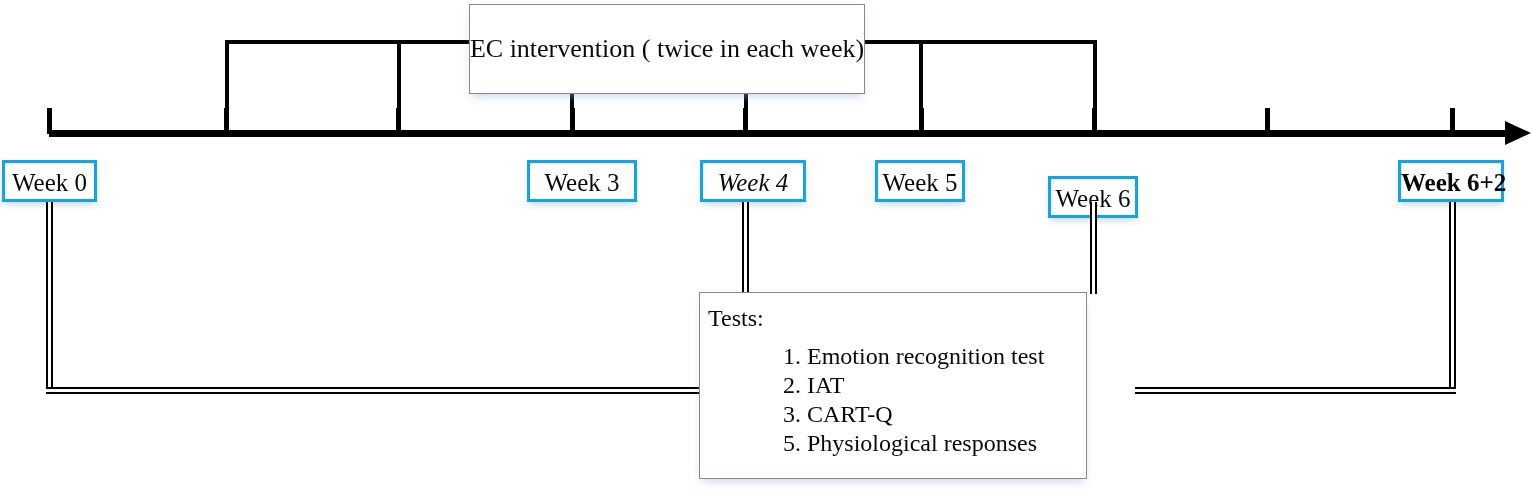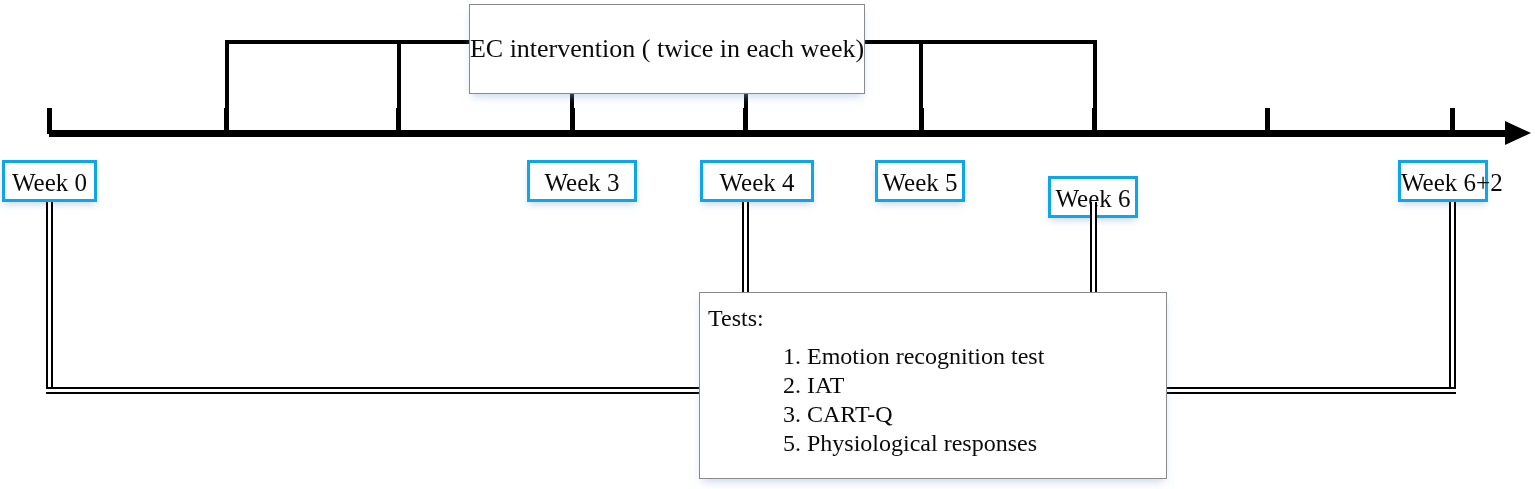--- a/index.html
+++ b/index.html
@@ -50,21 +50,21 @@
     color:#0a0a0a;
     box-shadow:0 5px 9px -3px rgba(150,175,215,0.55);
   }
   #ec-box{
     left:469px;top:4px;width:396px;height:90px;
     font-size:26px;
     display:flex;align-items:center;justify-content:center;
     white-space:nowrap;
   }
   #tests-box{
-    left:699px;top:292px;width:468px;height:187px;
+    left:699px;top:292px;width:388px;height:187px;
     font-size:24px;
     padding:10px 0 0 8px;
   }
   #tests-box .ttitle{margin:0 0 2px 0;line-height:30px;}
   #tests-box ol{
     margin:9px;padding:0 0 0 66px;list-style:none;
   }
   #tests-box ol li{line-height:29px;white-space:nowrap;}
 
   
@@ -105,30 +105,30 @@
   <div class="tick" style="left:1092px;top:108px;height:26px;"></div>
   <div class="tick" style="left:1265px;top:108px;height:26px;"></div>
   <div class="tick" style="left:1450px;top:108px;height:26px;"></div>
 
   <div class="wkbox" style="left:2px;top:160px;width:95px;">
     <span>Week 0</span>
   </div>
   <div class="wkbox" style="left:527px;top:160px;width:110px;">
     <span>Week 3</span>
   </div>
-  <div class="wkbox" style="left:700px;top:160px;width:114px;">
+  <div class="wkbox" style="left:700px;top:160px;width:106px;font-style:italic;">
     <span>Week 4</span>
   </div>
   <div class="wkbox" style="left:875px;top:160px;width:90px;">
     <span>Week 5</span>
   </div>
   <div class="wkbox" style="left:1048px;top:176px;width:90px;text-align:center;">
     <span>Week 6</span>
   </div>
-  <div class="wkbox" style="left:1398px;top:160px;width:90px;">
+  <div class="wkbox" style="left:1398px;top:160px;width:106px;font-weight:bold;">
     <span>Week 6+2</span>
   </div>
 
   <div class="dbl-v" style="left:46px;top:202px;height:192px;"></div>
   <div class="dbl-h" style="left:46px;top:387px;width:655px;"></div>
 
   <div class="dbl-v" style="left:742px;top:202px;height:92px;"></div>
 
   <div class="dbl-v" style="left:1090px;top:202px;height:92px;"></div>
 

